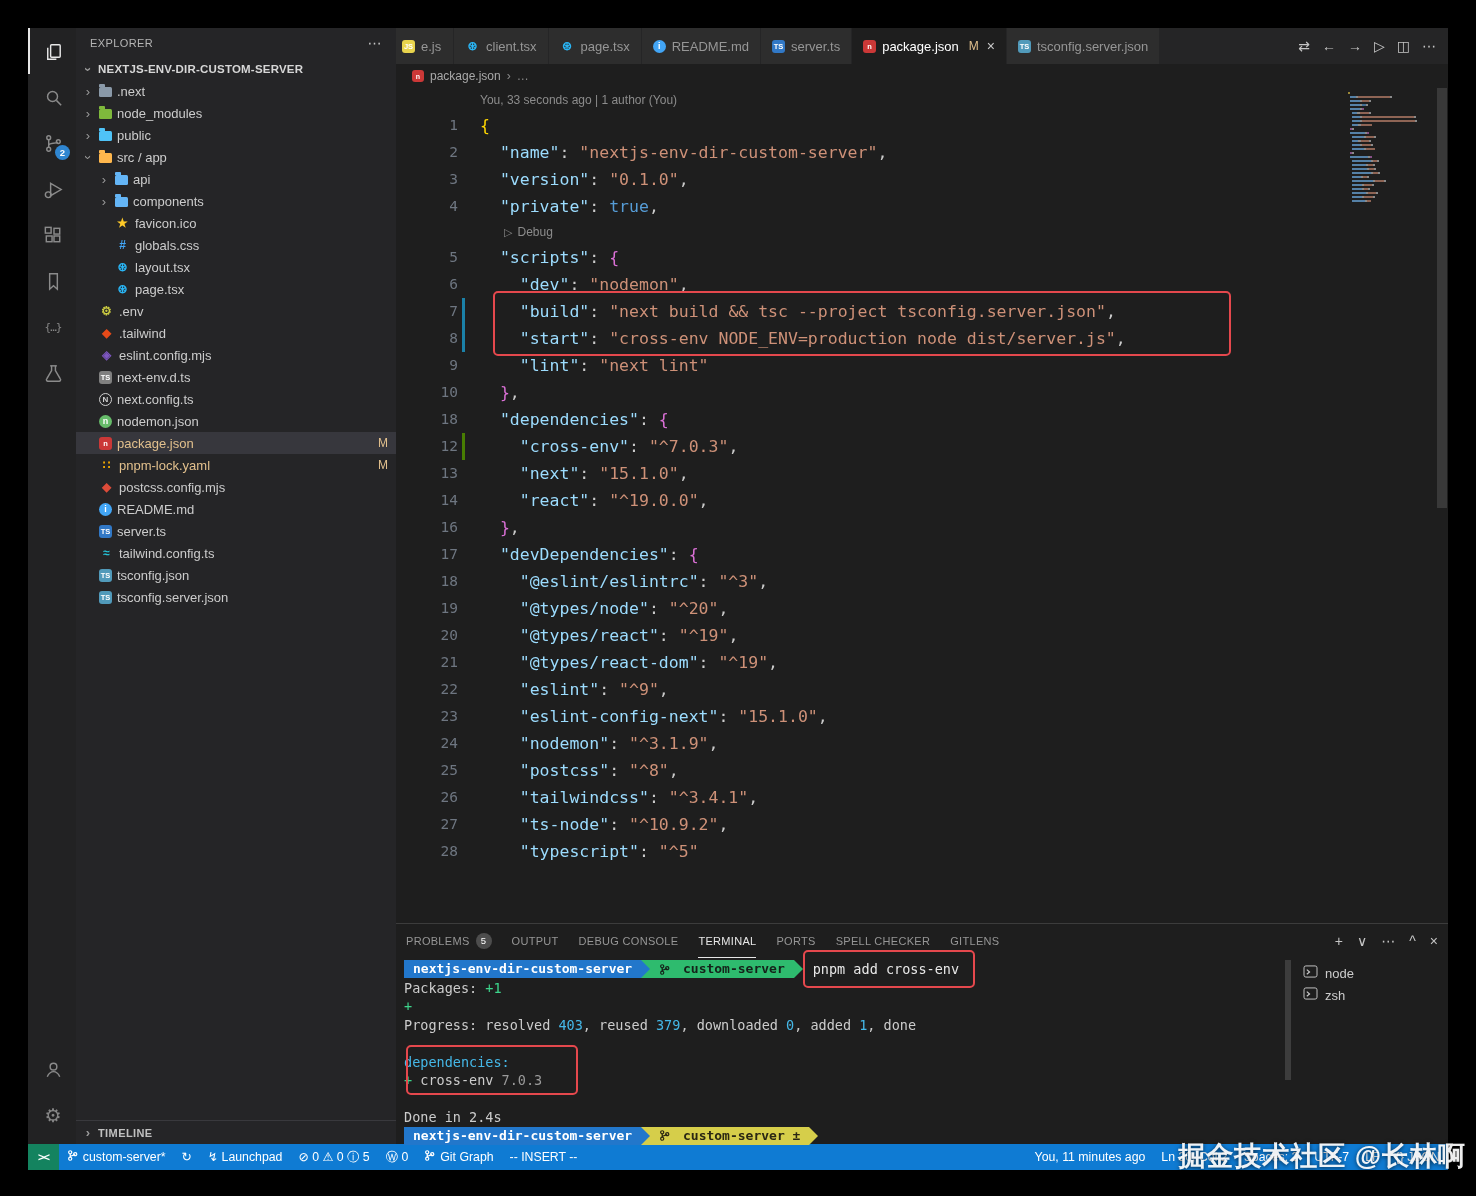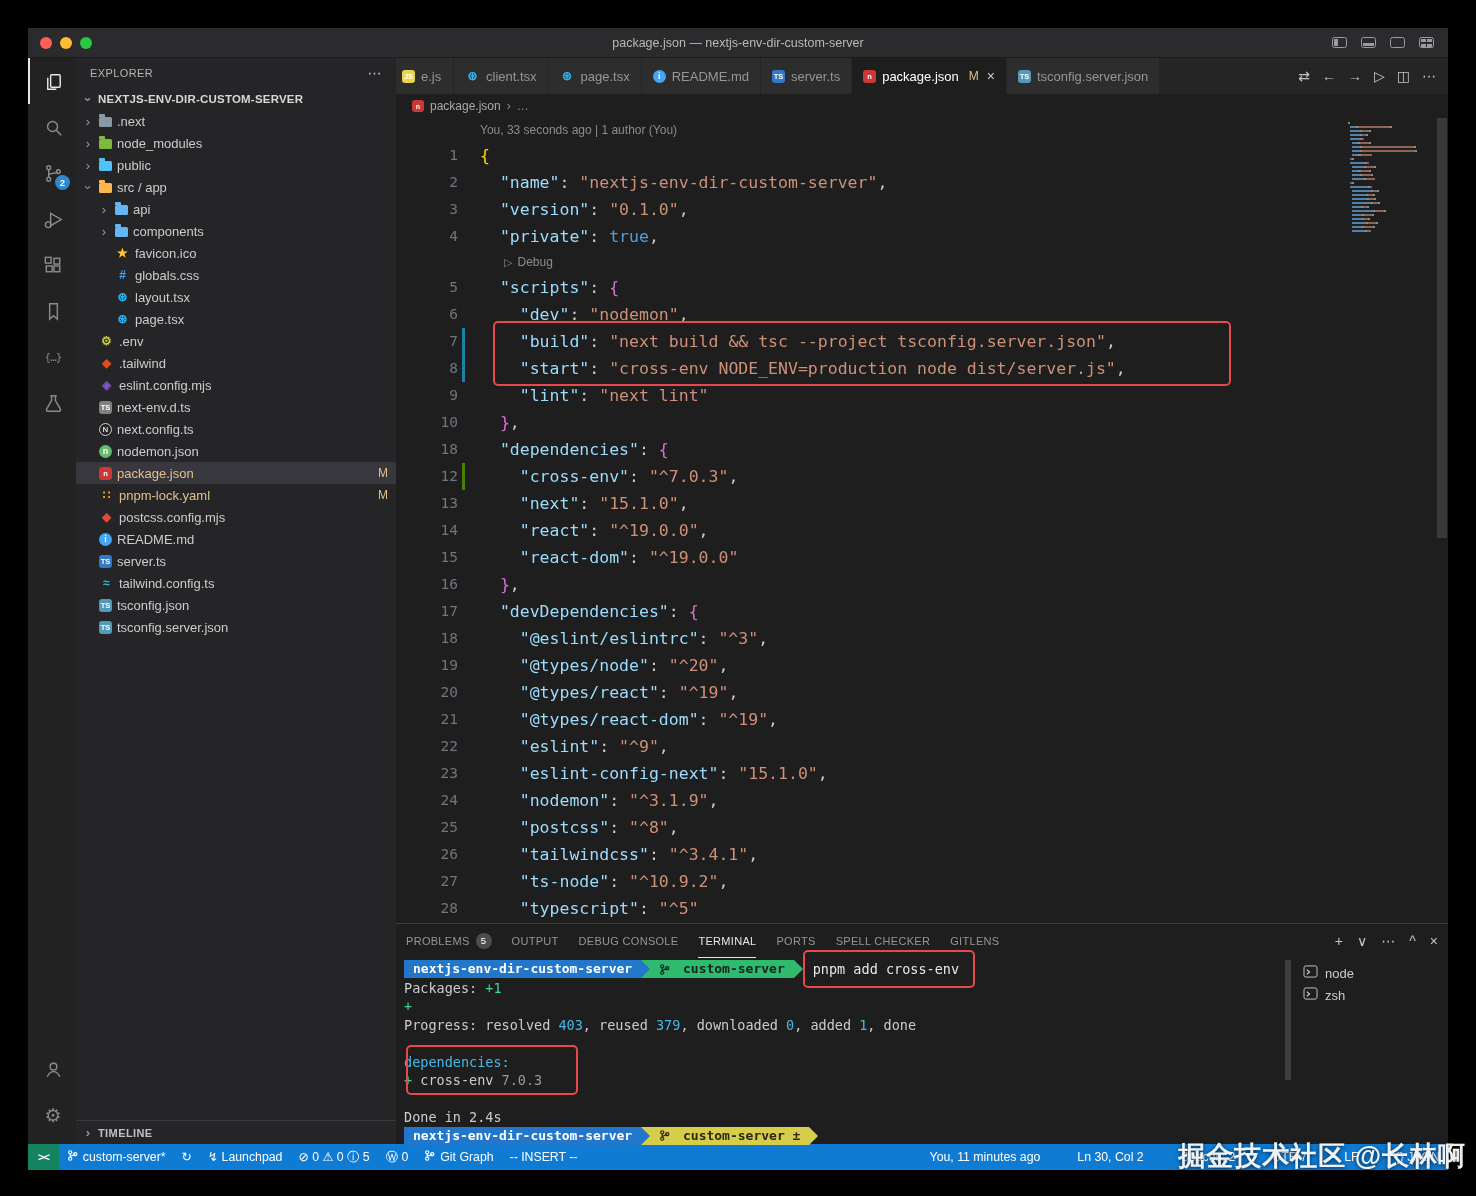--- a/index.html
+++ b/index.html
@@ -136,54 +136,34 @@
   .term-scroll { width:10px; position:relative; flex:none; }
   .term-scroll .thumb { position:absolute; top:2px; left:2px; width:6px; height:120px; background:rgba(121,121,121,.35); }
   .term-list { width:155px; flex:none; padding-top:4px; }
   .term-item { height:22px; display:flex; align-items:center; gap:7px; color:#cccccc; font-size:13px;
                padding-left:10px; cursor:pointer; }
 
   
   .statusbar { height:26px; background:var(--statusbar-blue,#0f7bd3); display:flex; color:#fff;
                font-size:12.3px; flex:none; }
   .sb-left, .sb-right { display:flex; align-items:center; height:100%; }
-  .sb-right { margin-left:auto;gap:21px; }
+  .sb-right { margin-left:auto; }
   .sb-item { display:flex; align-items:center; gap:5px; padding:0 8px; height:100%; cursor:pointer; white-space:nowrap; }
   .sb-item svg { stroke:#fff; fill:none; }
   .sb-item.remote { background:#14835f; font-weight:bold; font-size:11px; letter-spacing:-1px; padding:0 10px; }
 
   .watermark { position:absolute; right:10px; bottom:22px; font-size:27px; font-weight:bold;
                color:rgba(255,255,255,.93); text-shadow:0 1px 4px rgba(0,0,0,.7); z-index:50; letter-spacing:1px; }
 </style>
 </head>
 <body>
 
 <div class="screen">
   <div class="window">
 
-    <div class="titlebar">
-      <div class="traffic">
-        <span class="tl red"></span>
-        <span class="tl yellow"></span>
-        <span class="tl green"></span>
-      </div>
-      <div class="title">package.json — nextjs-env-dir-custom-server</div>
-      <div class="title-icons">
-        <span class="lt lt-left">
-            <i></i>
-          </span>
-        <span class="lt lt-bottom">
-            <i></i>
-          </span>
-        <span class="lt"></span>
-        <span class="lt lt-grid">
-            <i></i>
-          </span>
-      </div>
-    </div>
 
     <div class="main">
       <div class="activitybar">
           <div class="ab-item active">
             <svg viewBox="0 0 24 24">
               <rect x="9" y="5" width="10" height="13" rx="1"></rect>
               <path d="M6 8v12h9"></path>
             </svg>
           </div>
           <div class="ab-item">
@@ -497,25 +477,20 @@
               </div>
               <div class="code-row">
                 <span class="ln">13</span>
                 <span class="dec"></span>
                 <span class="ct"><span class="tk-p">    </span><span class="tk-k">"next"</span><span class="tk-p">: </span><span class="tk-s">"15.1.0"</span><span class="tk-p">,</span></span>
               </div>
               <div class="code-row">
                 <span class="ln">14</span>
                 <span class="dec"></span>
                 <span class="ct"><span class="tk-p">    </span><span class="tk-k">"react"</span><span class="tk-p">: </span><span class="tk-s">"^19.0.0"</span><span class="tk-p">,</span></span>
-              </div>
-              <div class="code-row">
-                <span class="ln">15</span>
-                <span class="dec"></span>
-                <span class="ct"><span class="tk-p">    </span><span class="tk-k">"react-dom"</span><span class="tk-p">: </span><span class="tk-s">"^19.0.0"</span></span>
               </div>
               <div class="code-row">
                 <span class="ln">16</span>
                 <span class="dec"></span>
                 <span class="ct"><span class="tk-p">  </span><span class="tk-u">}</span><span class="tk-p">,</span></span>
               </div>
               <div class="code-row">
                 <span class="ln">17</span>
                 <span class="dec"></span>
                 <span class="ct"><span class="tk-p">  </span><span class="tk-k">"devDependencies"</span><span class="tk-p">: </span><span class="tk-u">{</span></span>

